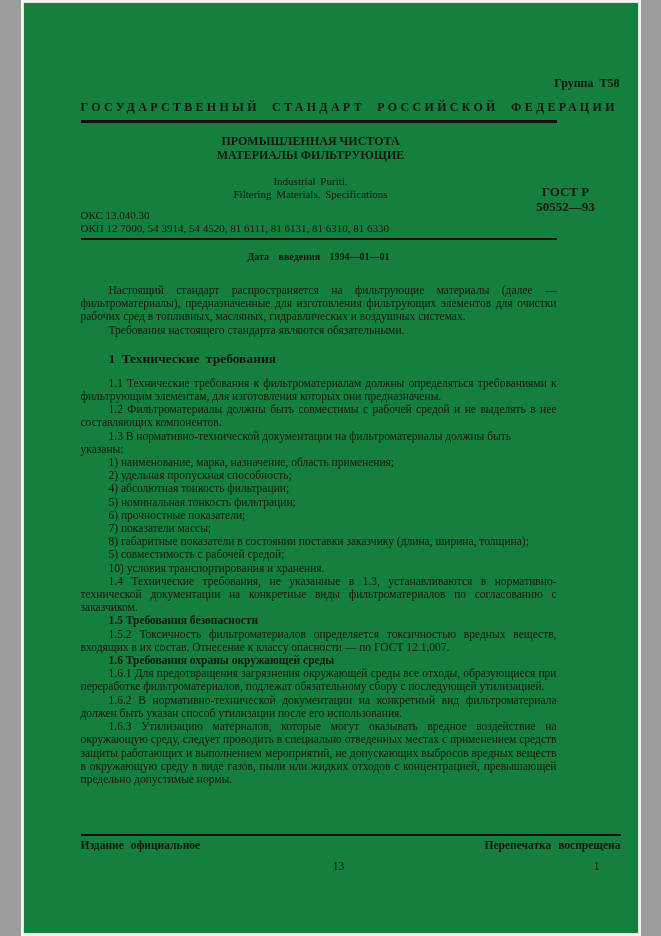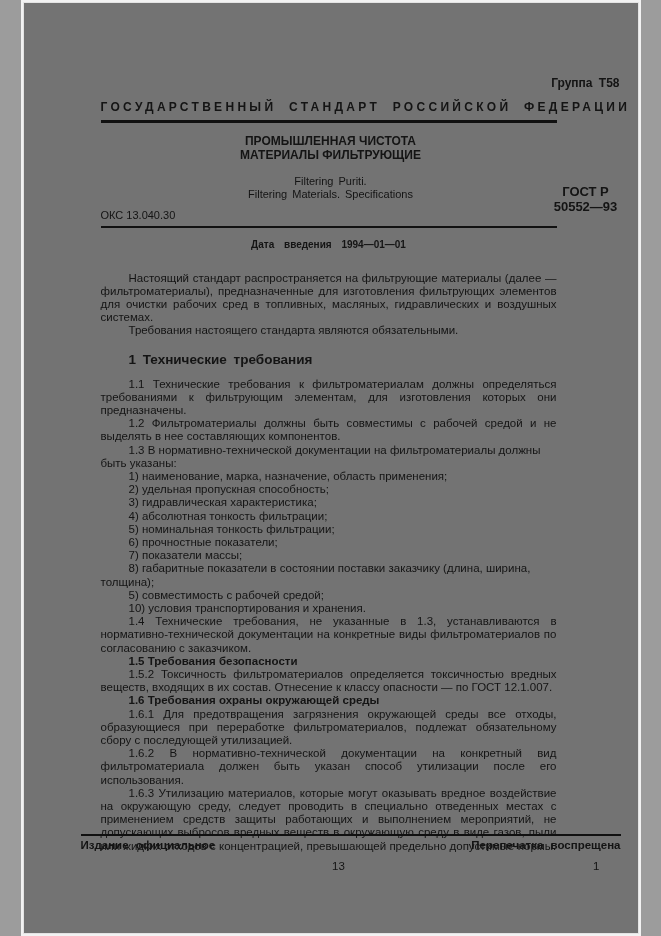--- a/index.html
+++ b/index.html
@@ -1,27 +1,27 @@
 <!DOCTYPE html>
 <html><head>
 <meta charset="utf-8">
 <style>
   html, body { margin: 0; padding: 0; background: #9c9c9c; }
   .page {
     position: relative;
     width: 620px; height: 936px;
     margin: 0 auto;
-    background: #737373;
+    background: #15803d;
     box-shadow: inset 0 0 0 2px #f2f2f2, inset 0 0 0 3px #e3e3e3;
-    font-family: Liberation Sans, sans-serif;
+    font-family: Liberation Serif, serif;
     color: #141414;
     overflow: hidden;
     box-sizing: border-box;
   }
-  .content { padding: 100px 84px 0 60px; margin-left: 20px; }
+  .content { padding: 100px 84px 0 60px; }
 
   .group-label {
     position: absolute; top: 76px; right: 21px;
     font-size: 12px; font-weight: bold; word-spacing: 3px;
   }
   .fed-title {
     font-size: 12px; font-weight: bold;
     letter-spacing: 3.3px; word-spacing: 6px;
     white-space: nowrap; line-height: 15px;
   }
@@ -84,50 +84,50 @@
     <div class="fed-title">ГОСУДАРСТВЕННЫЙ СТАНДАРТ РОССИЙСКОЙ ФЕДЕРАЦИИ</div>
     <div class="rule-thick"></div>
 
     <div class="head-block">
       <div class="title-left">
         <div class="title-ru">
           <div>ПРОМЫШЛЕННАЯ ЧИСТОТА</div>
           <div>МАТЕРИАЛЫ ФИЛЬТРУЮЩИЕ</div>
         </div>
         <div class="title-en">
-          <div>Filtering Puriti.</div>
+          <div>Industrial Puriti.</div>
           <div>Filtering Materials. Specifications</div>
         </div>
       </div>
       <div class="designation">
         <div>ГОСТ Р</div>
         <div>50552—93</div>
       </div>
     </div>
 
     <div class="codes">
       <div>ОКС 13.040.30</div>
+      <div>ОКП 12 7000, 54 3914, 54 4520, 81 6111, 81 6131, 81 6310, 81 6330</div>
       <div class="rule-thin"></div>
     </div>
 
     <div class="date-line">Дата введения 1994—01—01</div>
 
     <div class="bodytext">
       <p>Настоящий стандарт распространяется на фильтрующие материалы (далее — фильтроматериалы), предназначенные для изготовления фильтрующих элементов для очистки рабочих сред в топливных, масляных, гидравлических и воздушных системах.</p>
       <p class="nojust">Требования настоящего стандарта являются обязательными.</p>
 
       <h2 class="sec-heading">1 Технические требования</h2>
 
       <p>1.1 Технические требования к фильтроматериалам должны определяться требованиями к фильтрующим элементам, для изготовления которых они предназначены.</p>
       <p>1.2 Фильтроматериалы должны быть совместимы с рабочей средой и не выделять в нее составляющих компонентов.</p>
       <p class="nojust">1.3 В нормативно-технической документации на фильтроматериалы должны быть указаны:</p>
 
       <p class="nojust">1) наименование, марка, назначение, область применения;</p>
       <p class="nojust">2) удельная пропускная способность;</p>
-      <p class="nojust">3) гидравлическая характеристика;</p>
       <p class="nojust">4) абсолютная тонкость фильтрации;</p>
       <p class="nojust">5) номинальная тонкость фильтрации;</p>
       <p class="nojust">6) прочностные показатели;</p>
       <p class="nojust">7) показатели массы;</p>
       <p class="nojust">8) габаритные показатели в состоянии поставки заказчику (длина, ширина, толщина);</p>
       <p class="nojust">5) совместимость с рабочей средой;</p>
       <p class="nojust">10) условия транспортирования и хранения.</p>
 
       <p>1.4 Технические требования, не указанные в 1.3, устанавливаются в нормативно-технической документации на конкретные виды фильтроматериалов по согласованию с заказчиком.</p>
       <p class="bold nojust">1.5 Требования безопасности</p>

